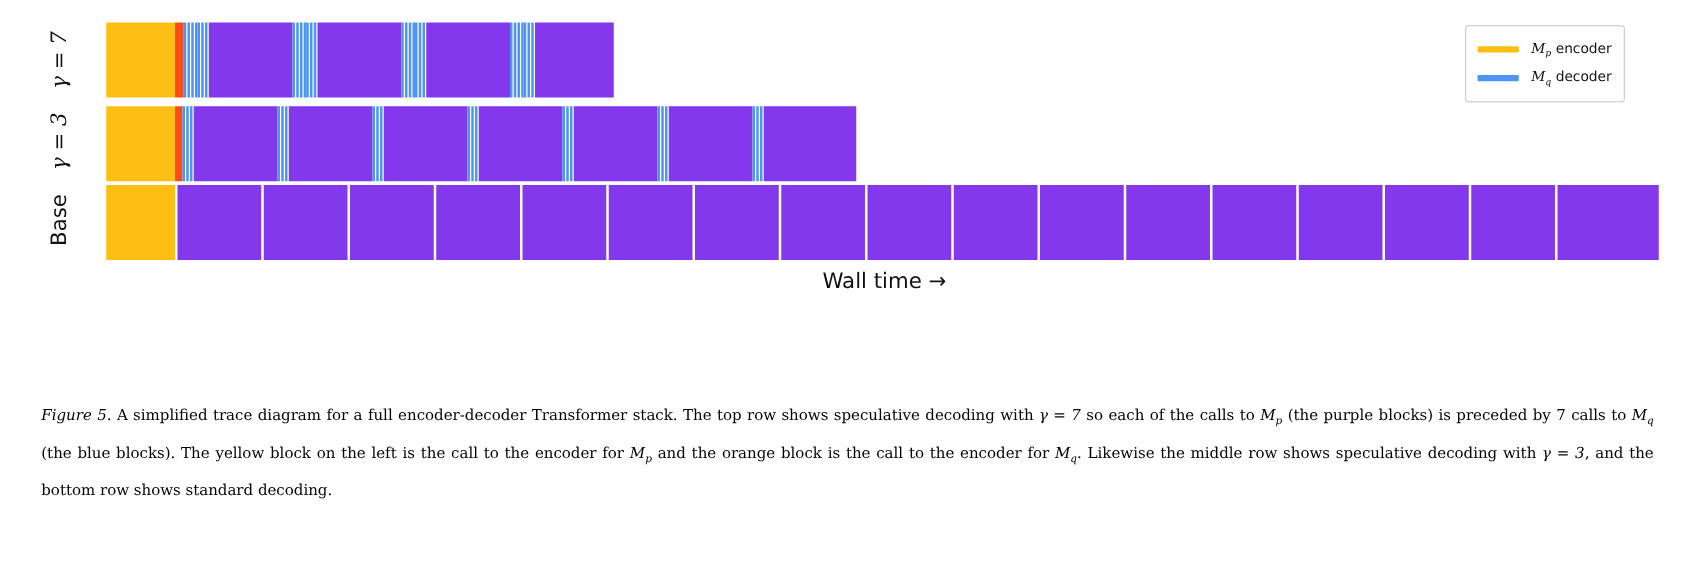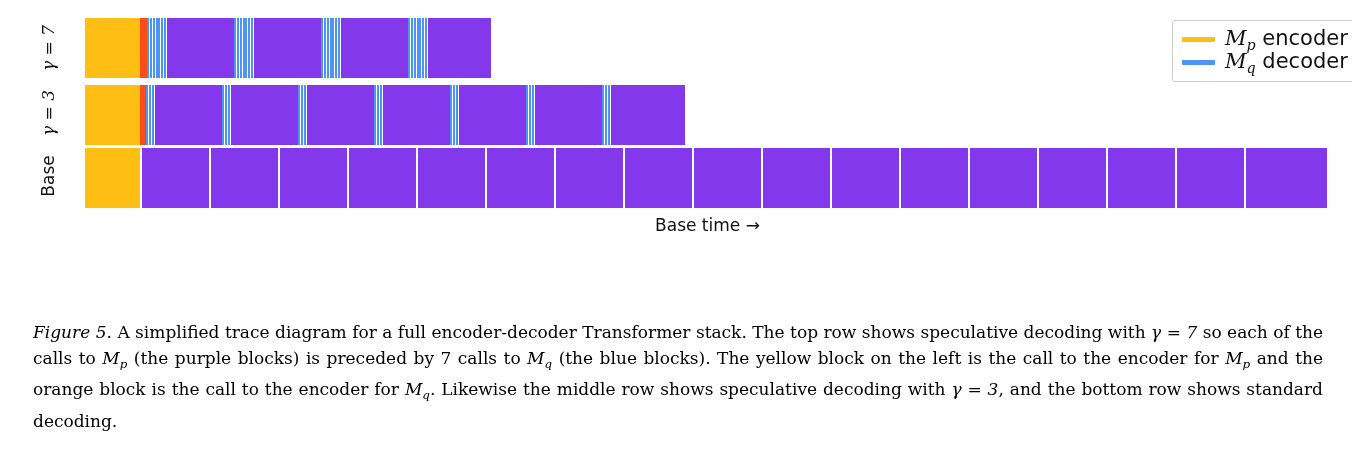--- a/index.html
+++ b/index.html
@@ -35,29 +35,29 @@
   }
 
   
   #legend{
     position:absolute;left:1172px;top:20px;
     border:1px solid #cfcfcf;border-radius:3px;background:#ffffff;
     padding:7px 10px 7px 9px;
   }
   .legend-row{display:flex;align-items:center;height:23px;}
   .swatch{width:33px;height:5px;border-radius:1px;margin-right:10px;flex:0 0 auto;}
-  .legend-label{font-size:21px;color:#111;white-space:nowrap;text-align:right;}
+  .legend-label{font-size:11px;color:#111;white-space:nowrap;text-align:right;}
   .mvar{font-style:italic;font-family:"DejaVu Serif","Liberation Serif",serif;}
   .mvar sub{font-size:0.68em;font-style:italic;}
 
   
   #caption{
     position:absolute;left:33px;top:320px;width:1290px;
     font-family:"DejaVu Serif","Liberation Serif",serif;
-    font-size:17px;line-height:25.5px;color:#000;
+    font-size:12px;line-height:25.5px;color:#000;
     text-align:justify;
   }
   #caption .figlabel{font-style:italic;}
   .mi{font-style:italic;}
   .mi sub{font-size:0.7em;font-style:italic;}
   .gm{font-family:"DejaVu Serif","Liberation Serif",serif;font-style:italic;}
 </style>
 </head>
 <body>
 
@@ -179,21 +179,21 @@
         <div class="blk" style="left: 747px; width: 67px; background: rgb(131, 56, 236);"></div>
         <div class="blk" style="left: 816px; width: 67px; background: rgb(131, 56, 236);"></div>
         <div class="blk" style="left: 885px; width: 67px; background: rgb(131, 56, 236);"></div>
         <div class="blk" style="left: 954px; width: 67px; background: rgb(131, 56, 236);"></div>
         <div class="blk" style="left: 1023px; width: 67px; background: rgb(131, 56, 236);"></div>
         <div class="blk" style="left: 1092px; width: 67px; background: rgb(131, 56, 236);"></div>
         <div class="blk" style="left: 1161px; width: 81px; background: rgb(131, 56, 236);"></div>
       </div>
   </div>
 
-  <div id="xlabel">Base time →</div>
+  <div id="xlabel">Wall time →</div>
 
   <div id="legend">
       <div class="legend-row">
         <div class="swatch" style="background: rgb(255, 190, 20);"></div>
         <div class="legend-label"><span class="mvar">M<sub>p</sub></span> encoder</div>
       </div>
       <div class="legend-row">
         <div class="swatch" style="background: rgb(77, 148, 245);"></div>
         <div class="legend-label"><span class="mvar">M<sub>q</sub></span> decoder</div>
       </div>

